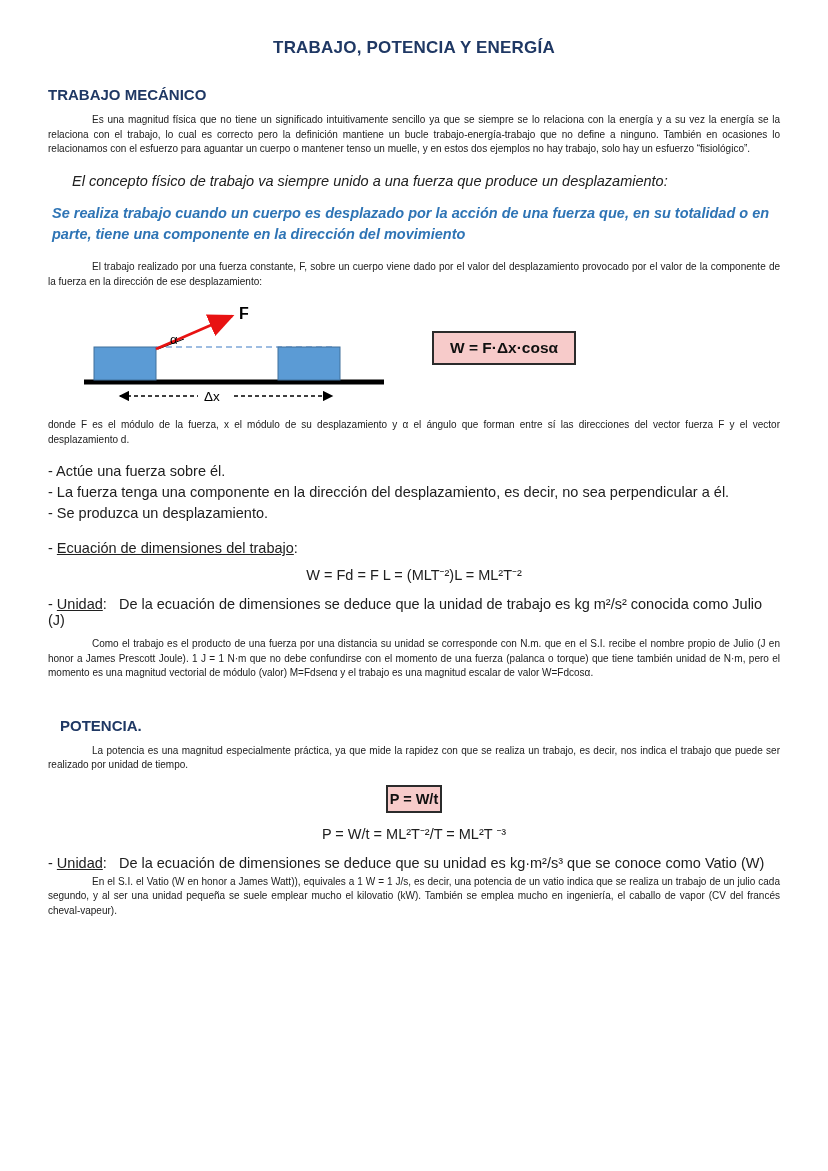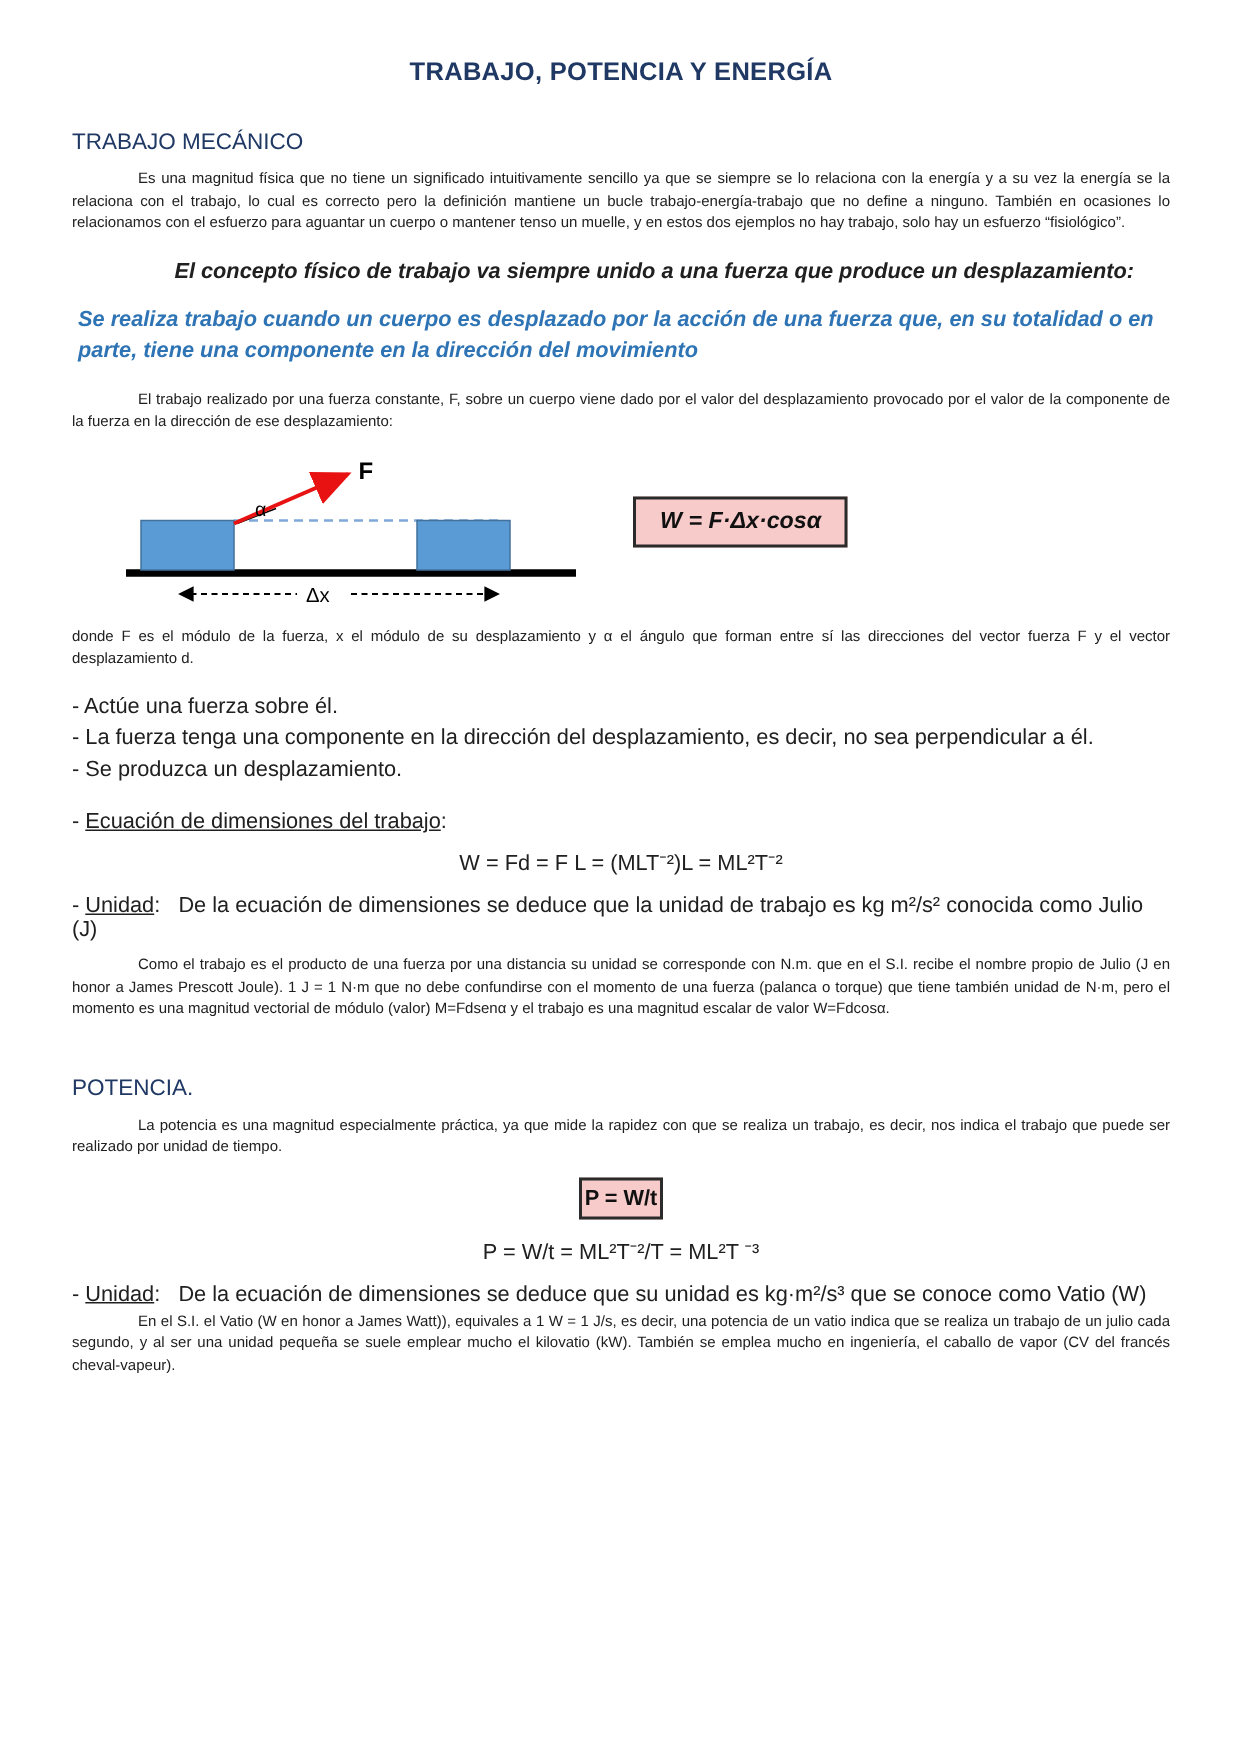--- a/index.html
+++ b/index.html
@@ -8,47 +8,47 @@
     width: 828px; min-height: 1171px; background: #ffffff;
     font-family: "Liberation Sans", sans-serif; color: #202020;
   }
   .page { padding: 38px 48px 18px 48px; }
 
   .doc-title {
     text-align: center; font-size: 17px; font-weight: bold;
     color: #1F3864; margin: 0 0 28px 0; letter-spacing: .2px;
   }
   .section-heading {
-    font-size: 15px; font-weight: normal; color: #1F3864; margin: 16px 0 10px 0;
+    font-size: 15px; font-weight: bold; color: #1F3864; margin: 16px 0 10px 0;
   }
-  .section-heading.potencia { margin-top: 36px; }
+  .section-heading.potencia { margin-top: 36px; margin-left: 12px; }
 
   p.body {
     font-size: 10px; line-height: 1.45; text-align: justify; margin: 9px 0;
   }
   p.body.indent { text-indent: 44px; }
   p.body.tight { margin: 0; }
 
   .center-bold-italic {
-    text-align: right; font-weight: bold; font-style: italic;
+    text-align: left; font-weight: normal; font-style: italic;
     font-size: 14.5px; margin: 16px 24px 14px 24px;
   }
   .blue-statement {
     text-align: left; font-weight: bold; font-style: italic;
     color: #2E74B5; font-size: 14.5px; line-height: 1.5; margin: 12px 4px 14px 4px;
   }
 
   .diagram-row { display: flex; align-items: flex-start; margin: 12px 0 6px 0; }
   .diagram-svg { margin-left: 34px; flex: 0 0 auto; }
   .diagram-svg text { font-family: "Liberation Sans", sans-serif; }
   .formula-box {
     display: inline-block; background: #F7CBCA; border: 2px solid #2b2b2b;
     padding: 6px 16px; font-weight: bold; font-size: 15.5px; color: #111;
   }
-  .formula-box.work { margin-left: 28px; margin-top: 30px; font-style: italic; }
+  .formula-box.work { margin-left: 38px; margin-top: 30px; }
   .formula-box.power { padding: 4px 2px; font-size: 14.5px; }
   .center-row { text-align: center; margin: 12px 0 10px 0; }
 
   .cond-list { margin: 14px 0 16px 0; }
   .cond { font-size: 14.5px; line-height: 1.45; }
 
   .label-line { font-size: 14.5px; margin: 12px 0 4px 0; white-space: pre-wrap; }
   .underline { text-decoration: underline; }
   .formula-line { text-align: center; font-size: 14.5px; margin: 8px 0 10px 0; }
 </style>

